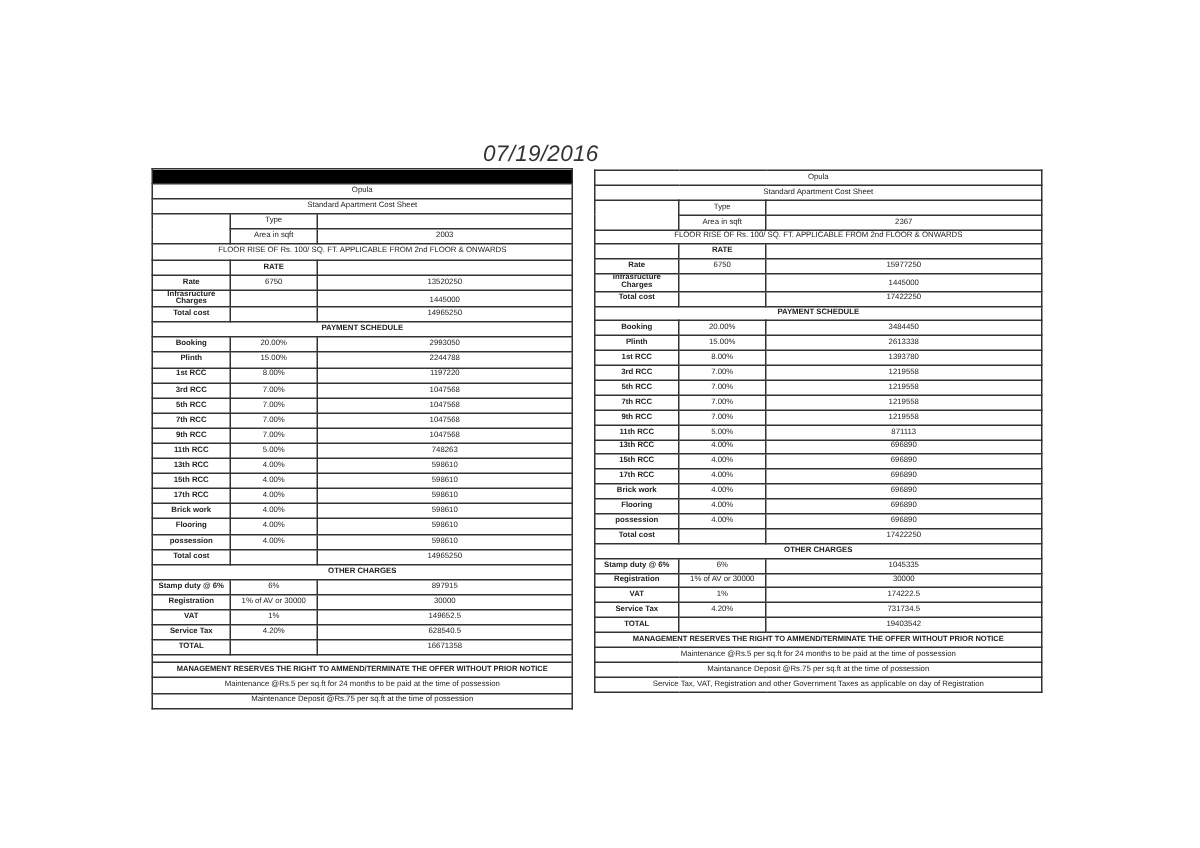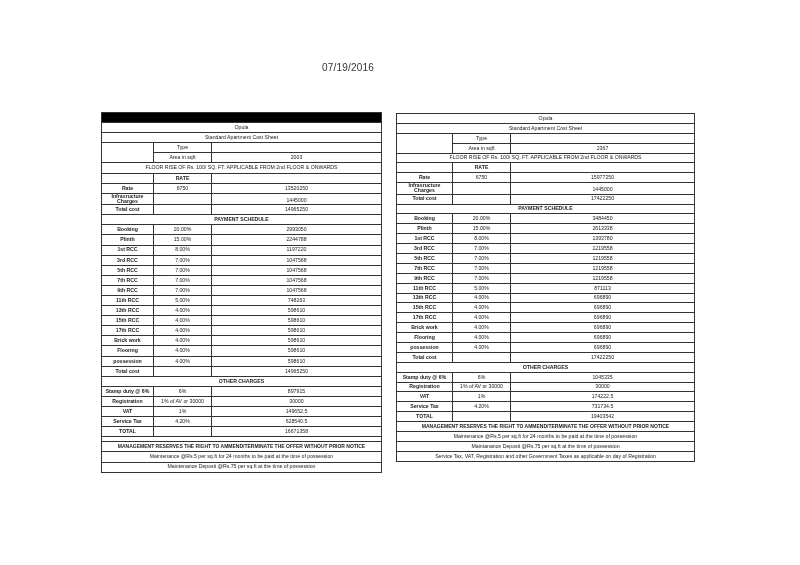--- a/index.html
+++ b/index.html
@@ -1,22 +1,23 @@
 <!DOCTYPE html>
 <html><head>
   <meta charset="utf-8">
   <style>
     html, body { margin: 0; padding: 0; }
     body {
       width: 800px; height: 565px; background: #ffffff; position: relative; overflow: hidden;
       font-family: "Liberation Sans", sans-serif; color: #222;
     }
     .date {
-      position: absolute; left: 322px; top: 62px; font-size: 10px; color: #333;
+      position: absolute; left: 322px; top: 94px; font-size: 15px; color: #333;
       letter-spacing: 0.2px;
+      font-style: italic;
     }
     table.sheet {
       position: absolute; border-collapse: collapse; table-layout: fixed;
       font-size: 5.2px; line-height: 1; color: #222;
     }
     table.sheet td {
       border: 1px solid #333; text-align: center; padding: 0; height: 8.6px;
       white-space: nowrap; overflow: hidden; vertical-align: middle;
     }
     table.sheet td.lbl { font-weight: bold; }

